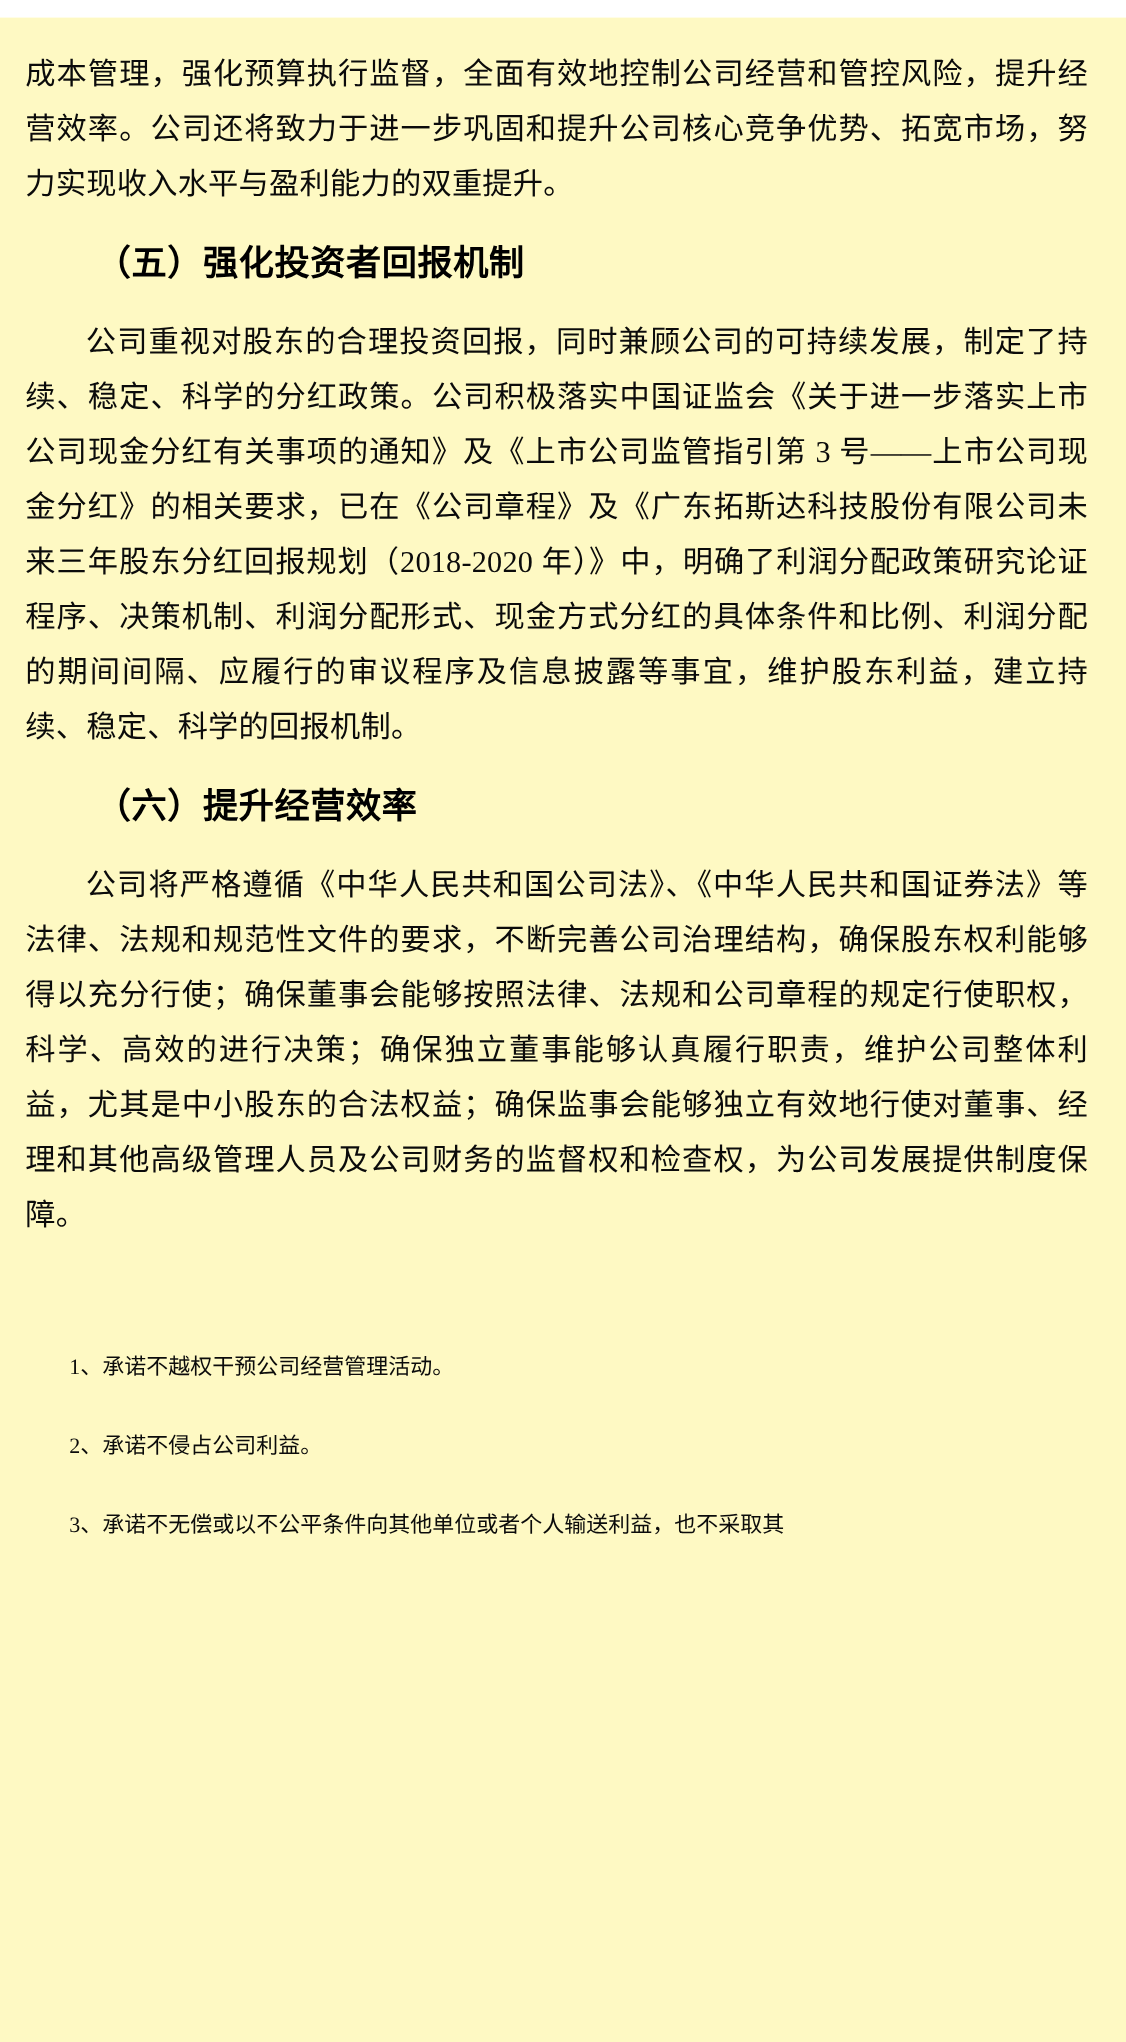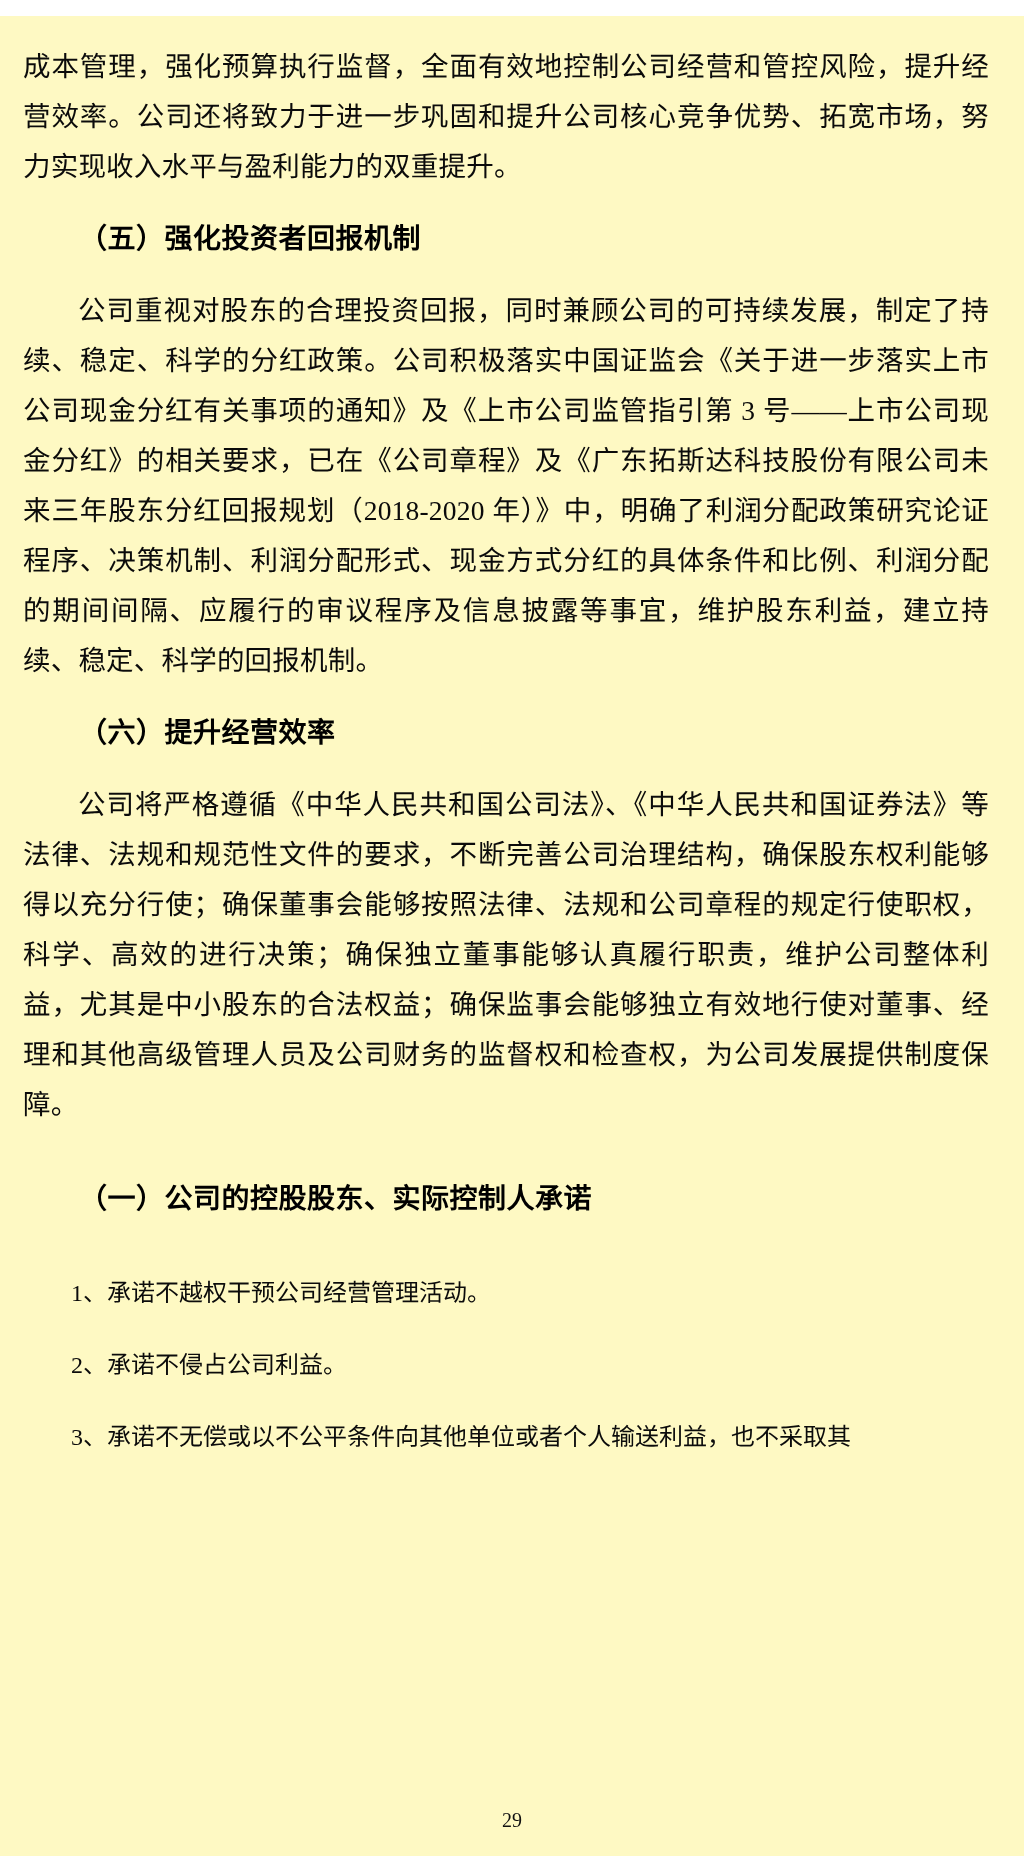--- a/index.html
+++ b/index.html
@@ -38,21 +38,21 @@
     word-break: break-all;
     color: #0b0b0b;
   }
   p.para.cont {
     text-indent: 0;
   }
   
   h3.subhead {
     margin: 0;
     font-family: "DejaVu Sans", "Liberation Sans", sans-serif;
-    font-size: 28px;
+    font-size: 32px;
     font-weight: 700;
     line-height: 50px;
     text-indent: 2em;
     letter-spacing: 0.5px;
     color: #000000;
   }
   
   h2.mainhead {
     margin: 0;
     font-family: "DejaVu Sans", "Liberation Sans", sans-serif;
@@ -60,21 +60,21 @@
     font-weight: 700;
     line-height: 52px;
     text-indent: 0;
     letter-spacing: 0.2px;
     white-space: nowrap;
     color: #000000;
   }
   .vspace-sm { height: 22px; }
   .listitem {
     margin: 0;
-    font-size: 24px;
+    font-size: 20px;
     line-height: 50px;
     text-indent: 2em;
     text-align: justify;
     text-justify: inter-ideograph;
     word-break: break-all;
     color: #0b0b0b;
   }
   .pagenum {
     position: absolute;
     left: 0;
@@ -108,33 +108,31 @@
 
     <div class="vspace-sm"></div>
 
     <p class="para">公司将严格遵循《中华人民共和国公司法》、《中华人民共和国证券法》等法律、法规和规范性文件的要求，不断完善公司治理结构，确保股东权利能够得以充分行使；确保董事会能够按照法律、法规和公司章程的规定行使职权，科学、高效的进行决策；确保独立董事能够认真履行职责，维护公司整体利益，尤其是中小股东的合法权益；确保监事会能够独立有效地行使对董事、经理和其他高级管理人员及公司财务的监督权和检查权，为公司发展提供制度保障。</p>
 
     <div class="vspace-sm"></div>
 
 
     <div class="vspace-sm"></div>
 
-    <h3 class="subhead">（一）公司的控股股东、实际控制人承诺</h3>
 
     <div class="vspace-sm"></div>
 
 
     <div class="vspace-sm"></div>
 
     <p class="listitem">1、承诺不越权干预公司经营管理活动。</p>
 
     <div class="vspace-sm"></div>
 
     <p class="listitem">2、承诺不侵占公司利益。</p>
 
     <div class="vspace-sm"></div>
 
     <p class="listitem">3、承诺不无偿或以不公平条件向其他单位或者个人输送利益，也不采取其</p>
 
   </div>
 
-  <div class="pagenum">29</div>
 </div>
 
 </body></html>

